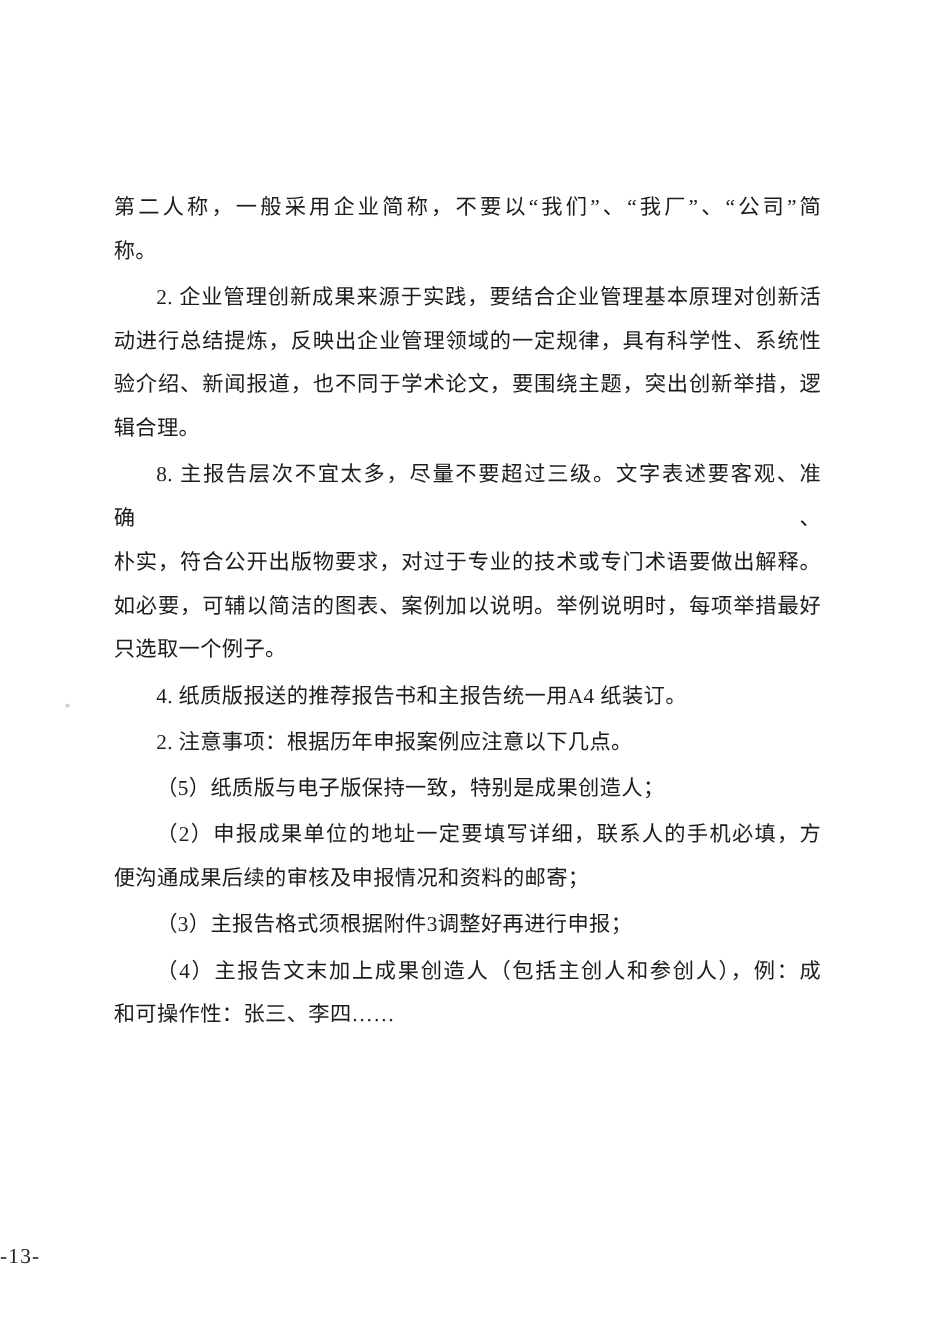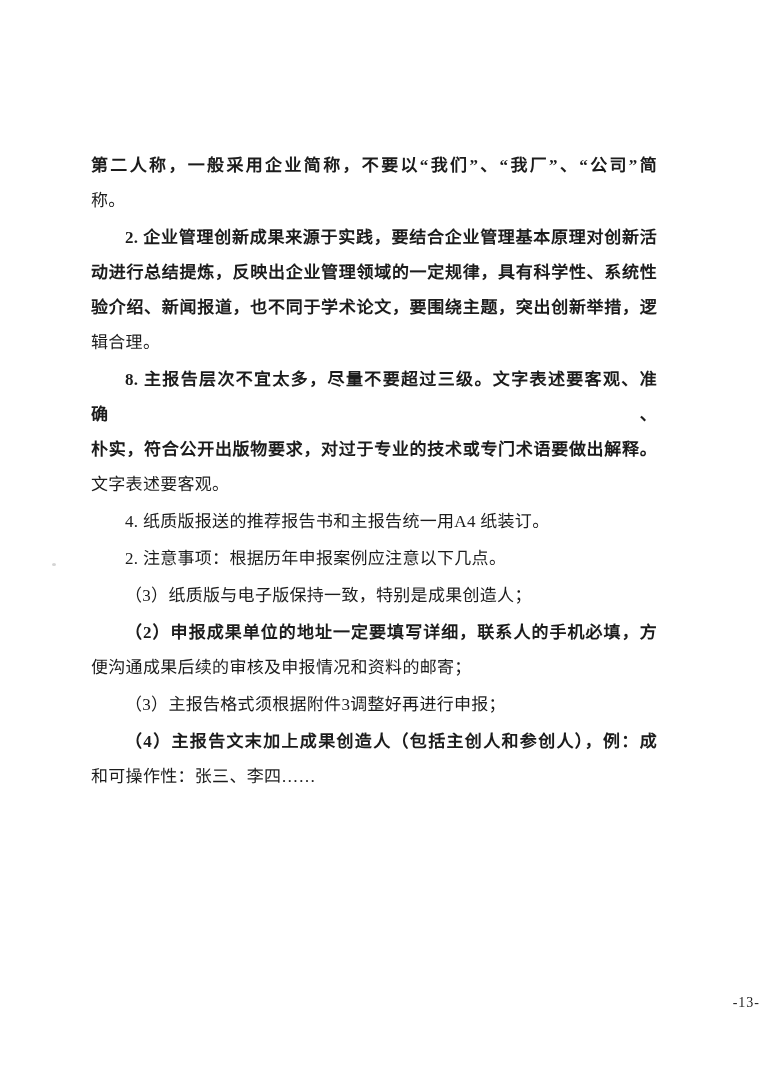--- a/index.html
+++ b/index.html
@@ -34,32 +34,31 @@
   .line {
     font-size: 17px;
     line-height: 35px;
     letter-spacing: 0.3px;
     text-align: justify;
     color: #1c1c1c;
     -webkit-font-smoothing: antialiased;
   }
   .line.fill {
     text-align-last: justify;
-    font-weight: bold;
   }
   .line.indent {
     text-indent: 34px;
   }
   .page-footer {
     position: absolute;
     left: 0;
     top: 995px;
     width: 760px;
-    text-align: right;
-    font-size: 14px;
+    text-align: left;
+    font-size: 17px;
     letter-spacing: 1px;
     color: #222222;
   }
   .scan-speck {
     position: absolute;
     left: 52px;
     top: 563px;
     width: 4px;
     height: 3px;
     background: #c9c9c9;
@@ -78,30 +77,31 @@
       </div>
       <div class="para">
         <div class="line fill indent">2. 企业管理创新成果来源于实践，要结合企业管理基本原理对创新活</div>
         <div class="line fill">动进行总结提炼，反映出企业管理领域的一定规律，具有科学性、系统性</div>
         <div class="line fill">验介绍、新闻报道，也不同于学术论文，要围绕主题，突出创新举措，逻</div>
         <div class="line">辑合理。</div>
       </div>
       <div class="para">
         <div class="line fill indent">8. 主报告层次不宜太多，尽量不要超过三级。文字表述要客观、准确、</div>
         <div class="line fill">朴实，符合公开出版物要求，对过于专业的技术或专门术语要做出解释。</div>
-        <div class="line">文字表述要客观。</div>
+        <div class="line fill">如必要，可辅以简洁的图表、案例加以说明。举例说明时，每项举措最好</div>
+        <div class="line">只选取一个例子。</div>
       </div>
       <div class="para">
         <div class="line indent">4. 纸质版报送的推荐报告书和主报告统一用A4 纸装订。</div>
       </div>
       <div class="para">
         <div class="line indent">2. 注意事项：根据历年申报案例应注意以下几点。</div>
       </div>
       <div class="para">
-        <div class="line indent">（3）纸质版与电子版保持一致，特别是成果创造人；</div>
+        <div class="line indent">（5）纸质版与电子版保持一致，特别是成果创造人；</div>
       </div>
       <div class="para">
         <div class="line fill indent">（2）申报成果单位的地址一定要填写详细，联系人的手机必填，方</div>
         <div class="line">便沟通成果后续的审核及申报情况和资料的邮寄；</div>
       </div>
       <div class="para">
         <div class="line indent">（3）主报告格式须根据附件3调整好再进行申报；</div>
       </div>
       <div class="para">
         <div class="line fill indent">（4）主报告文末加上成果创造人（包括主创人和参创人），例：成</div>

